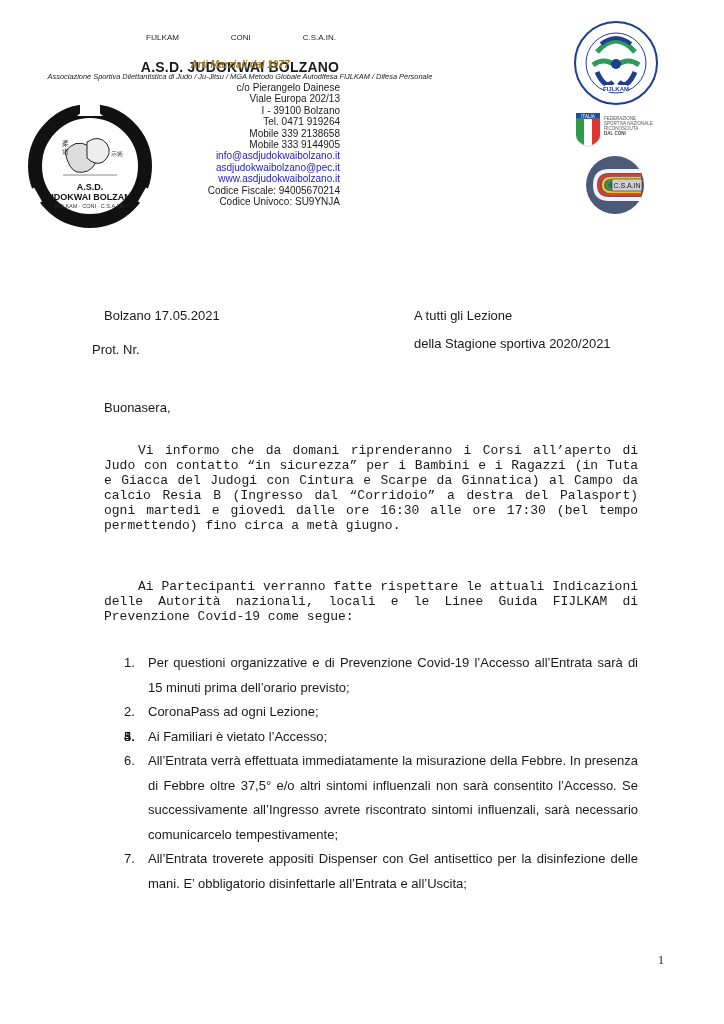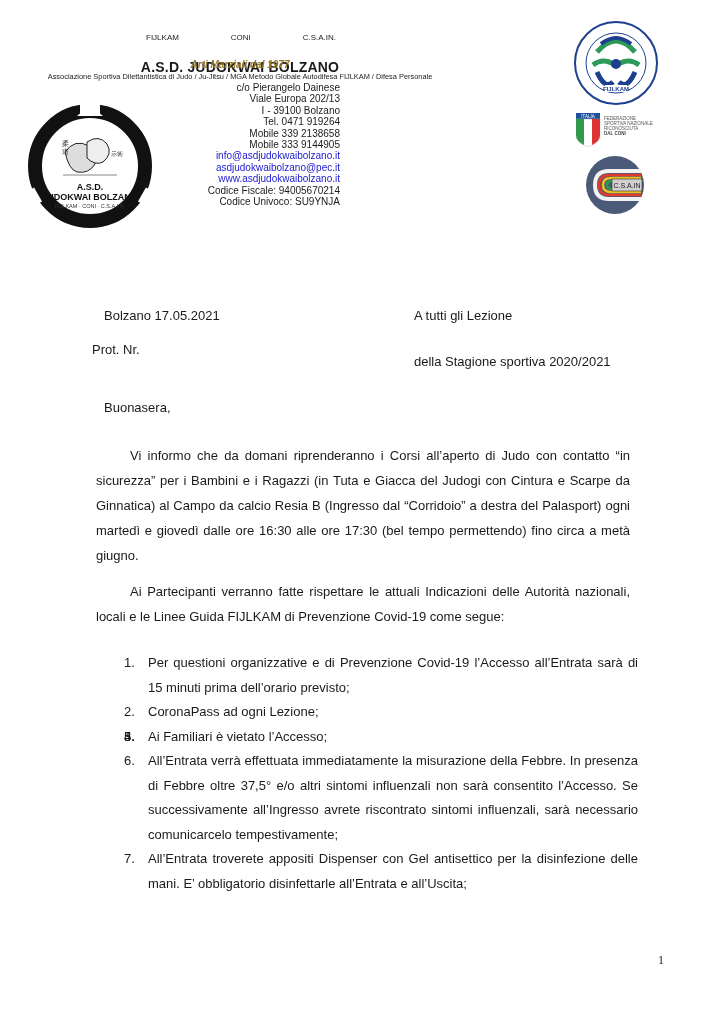--- a/index.html
+++ b/index.html
@@ -2,37 +2,37 @@
 <html><head>
 <meta charset="utf-8">
 <style>
   html, body { margin:0; padding:0; background:#ffffff; }
   body { width:724px; height:1024px; position:relative; overflow:hidden; font-family:"Liberation Sans", sans-serif; color:#1a1a1a; }
   .abs { position:absolute; }
   
   .lh-top { left:146px; top:33px; width:190px; font-size:8px; display:flex; justify-content:space-between; }
   .lh-name { left:0; width:480px; top:43px; text-align:center; font-size:14px; font-weight:bold; letter-spacing:0.2px;margin-top:16px; }
   .lh-motto { left:0; width:480px; top:59px; text-align:center; font-size:10px; font-weight:bold; font-style:italic; color:#9a7a2a; }
-  .lh-desc { left:0; width:480px; top:72px; text-align:center; font-size:7.4px; white-space:nowrap; }
+  .lh-desc { left:0; width:480px; top:72px; text-align:center; font-size:7.4px; font-style:italic; white-space:nowrap; }
   .lh-lines { left:140px; width:200px; top:82px; text-align:right; font-size:10px; line-height:11.4px; }
   .lh-lines a { color:#1a1ad0; display:block; }
   .lh-lines div { display:block; }
   
   .logo-main { left:25px; top:102px; width:130px; height:128px; }
   .logo-fijlkam { left:573px; top:20px; width:86px; height:86px; }
   .logo-coni { left:576px; top:113px; width:110px; height:34px; }
   .logo-csain { left:585px; top:155px; width:60px; height:60px; }
   
   .text { font-size:13px; color:#1a1a1a; }
   .row1-left { left:104px; top:308px; }
   .row1-right { left:414px; top:308px; }
   .row2-left { left:92px; top:342px; }
-  .row2-right { left:414px; top:354px; }
+  .row2-right { left:414px; top:336px; }
   .greeting { left:104px; top:400px; }
-  .para { left:96px; width:534px; text-align:justify; text-indent:34px; line-height:25px; }
+  .para { left:104px; width:534px; text-align:justify; text-indent:34px; line-height:15px;font-family:Liberation Mono, monospace; }
   .para1 { top:443px; }
   .para2 { top:579px; }
   .list { left:104px; top:651px; width:534px; margin:0; padding:0; list-style:none; }
   .list li { position:relative; padding-left:44px; line-height:24.5px; text-align:justify; }
   .list li .num { position:absolute; left:20px; top:0; }
   .pagenum { left:658px; top:953px; font-family:"Liberation Serif", serif; font-size:12px; }
 </style>
 </head>
 <body>
 

